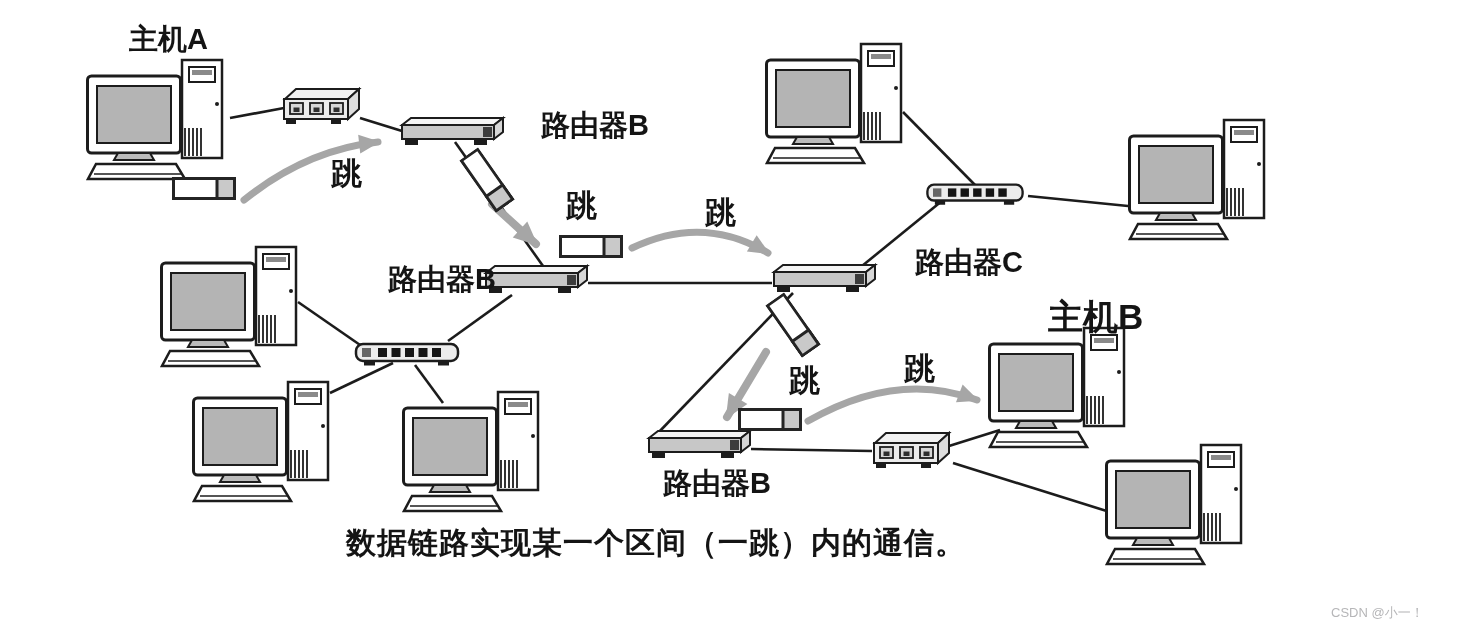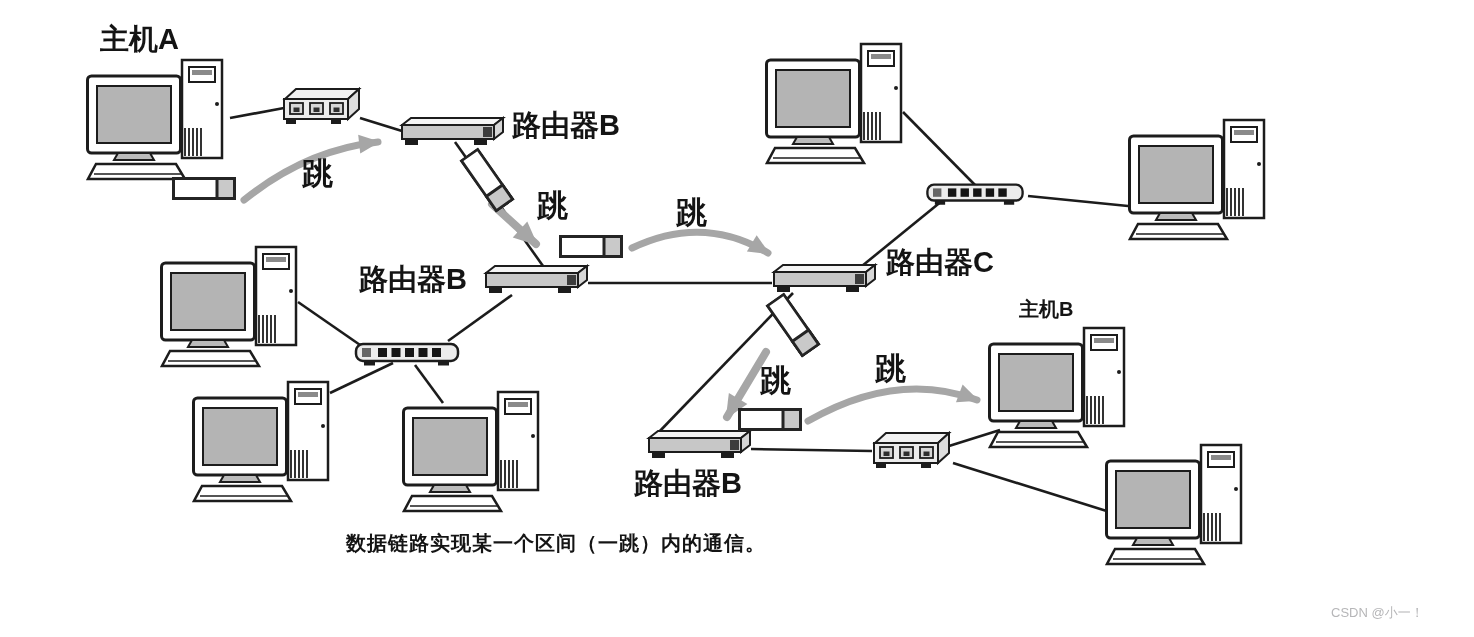--- a/index.html
+++ b/index.html
@@ -10,27 +10,28 @@
     overflow:hidden;
     font-family:"Liberation Sans","DejaVu Sans",sans-serif;
   }
   .diagram-svg{position:absolute;left:0;top:0;width:1474px;height:637px;}
   .lbl{
     position:absolute;
     font-weight:700;
     color:var(--text,#141414);
     white-space:nowrap;
     line-height:1.05;
+    margin-left:29px;
   }
   .fs29{font-size:29px;}
-  .fs27{font-size:20px;}
+  .fs27{font-size:35px;}
   .hop{font-size:31px;}
   .caption{
     position:absolute;left:346px;top:527px;
-    font-size:20px;line-height:32px;font-weight:700;
+    font-size:30px;line-height:32px;font-weight:700;
     letter-spacing:1px;color:var(--text,#141414);white-space:nowrap;
   }
   .watermark{
     position:absolute;left:1331px;top:604px;
     font-size:13px;font-weight:400;
     color:var(--watermark,#b6b6b8);white-space:nowrap;
   }
   
   .link-line{stroke:var(--link,#1c1c1c);stroke-width:2.6;fill:none;}
   .arrow-path{stroke:var(--arrow,#a6a6a6);fill:none;stroke-linecap:round;}

